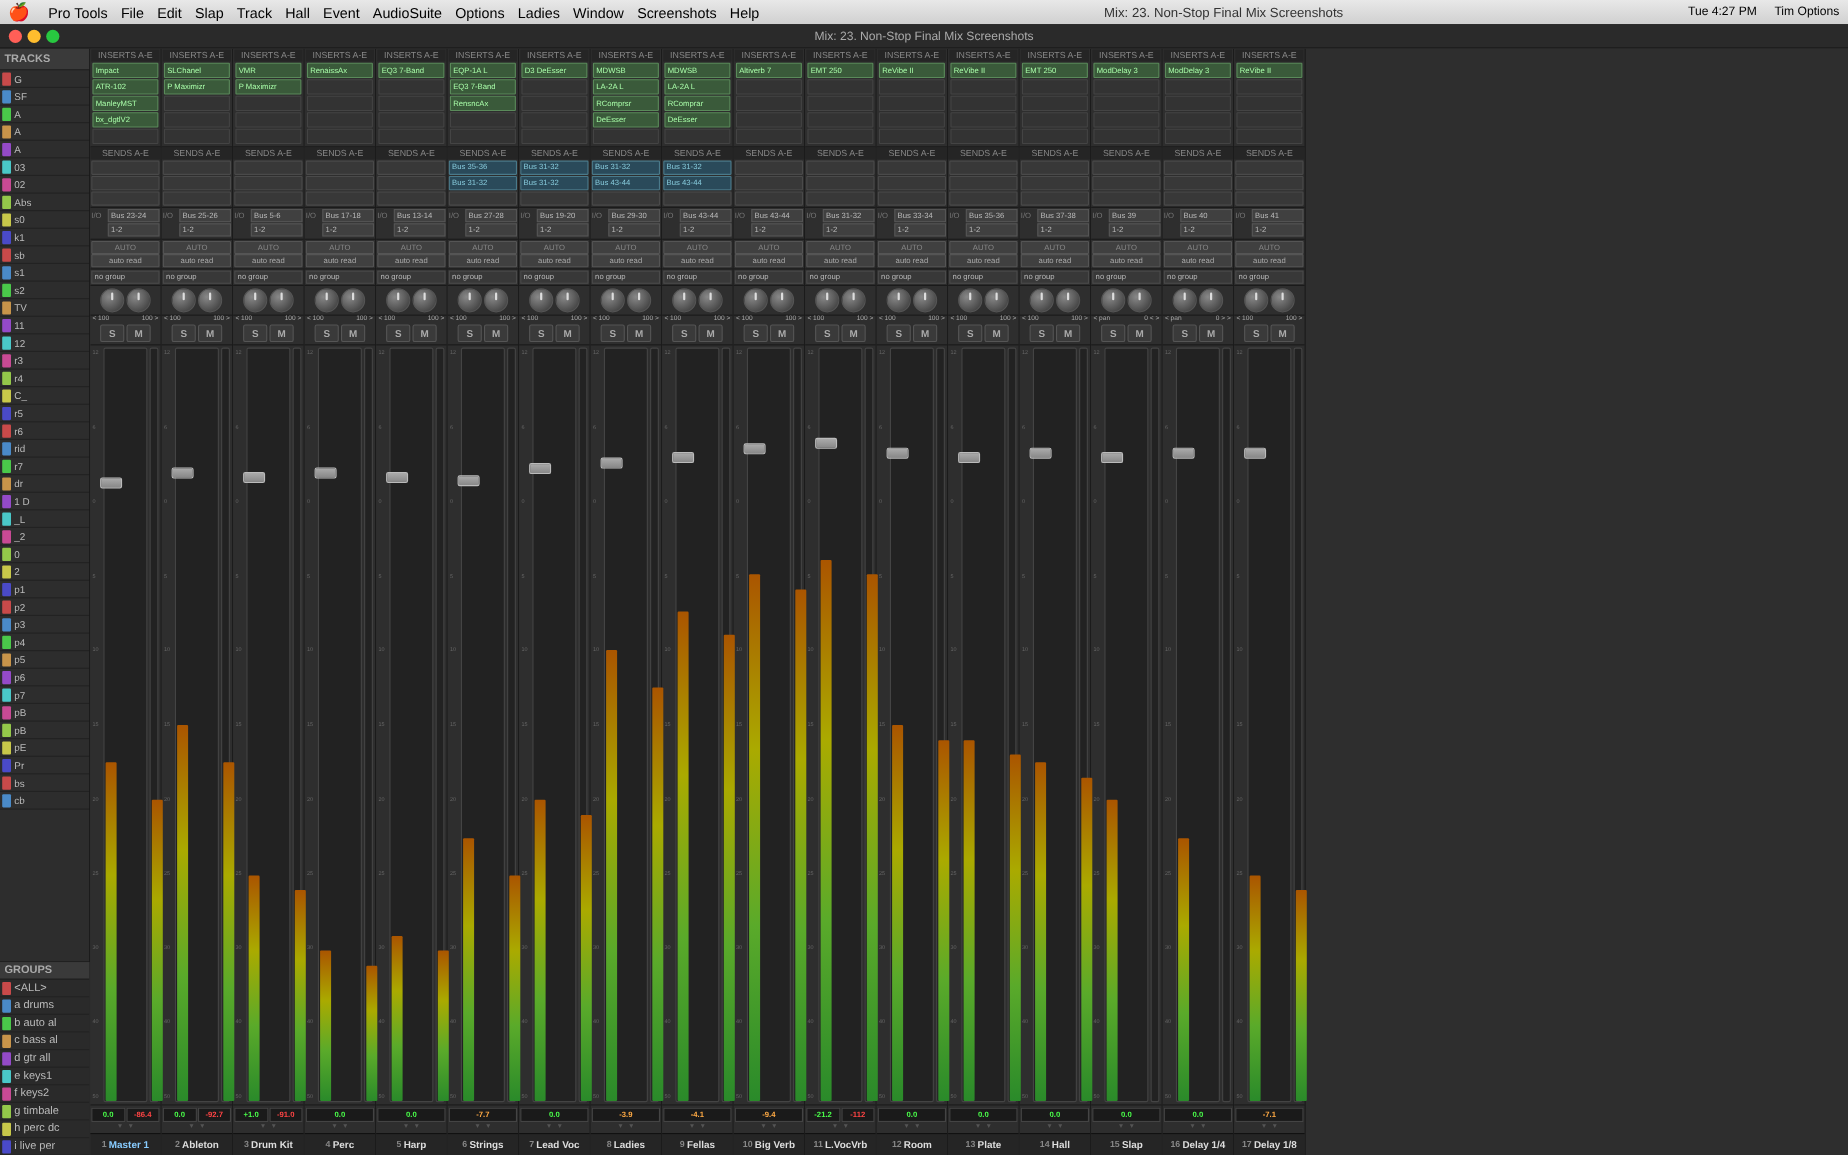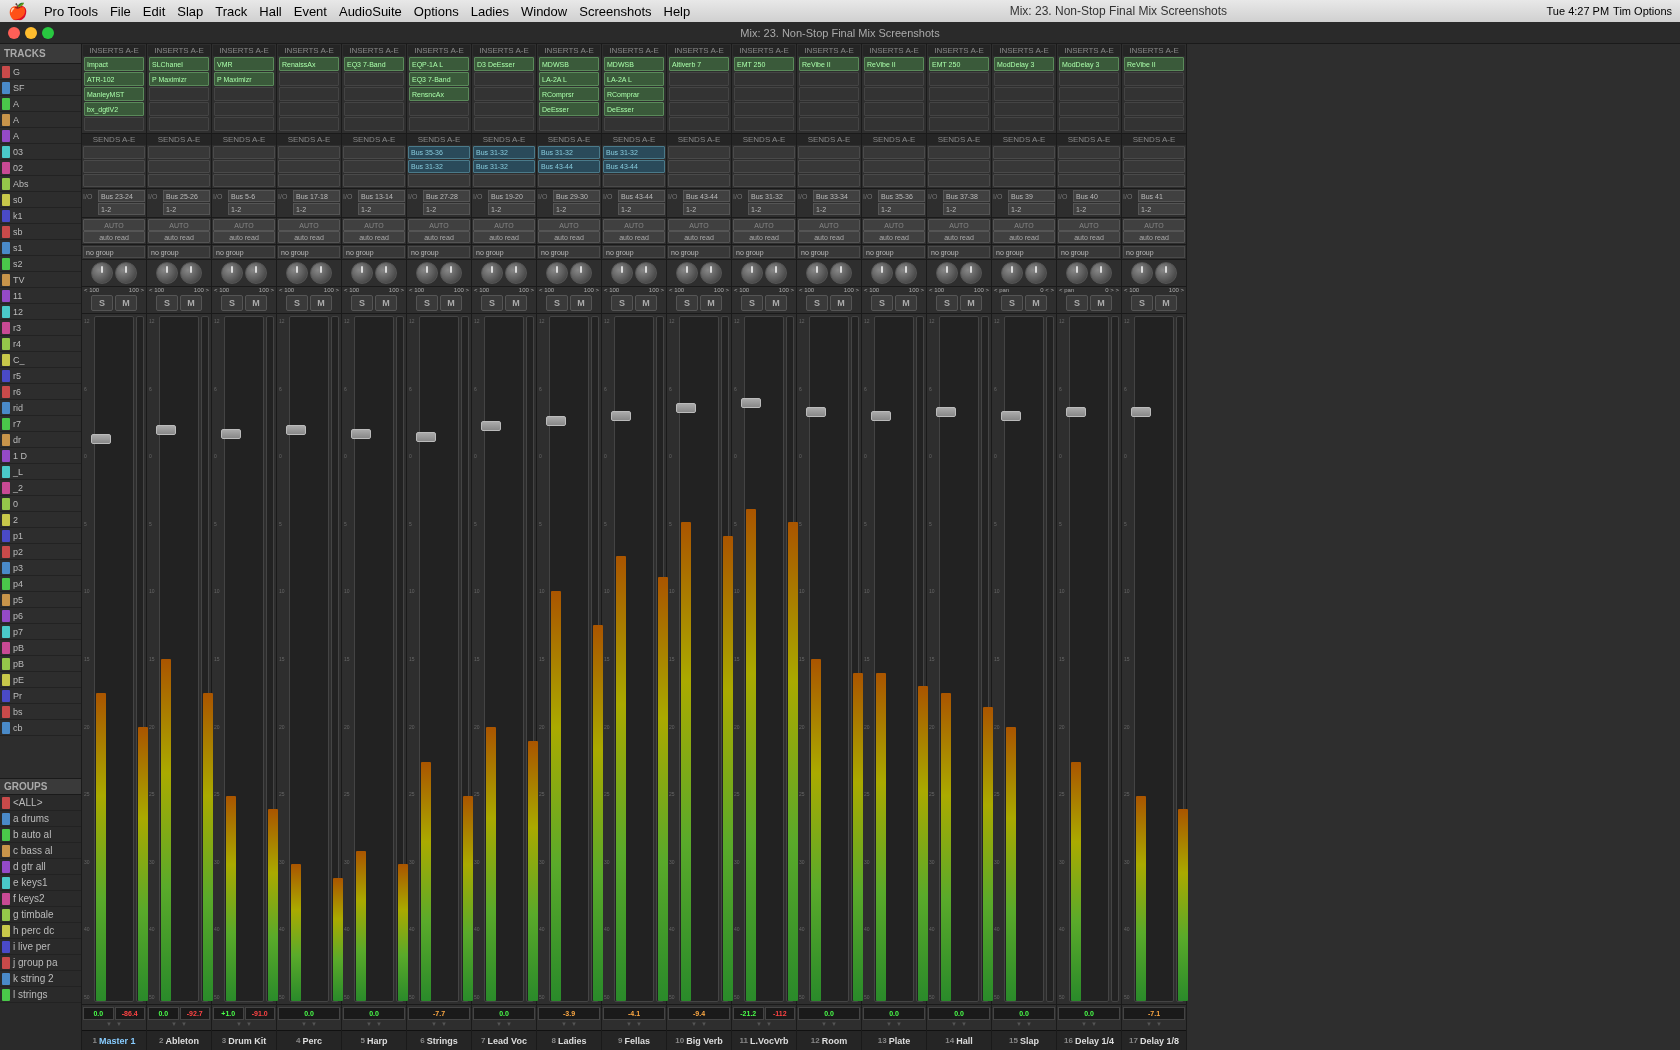--- a/index.html
+++ b/index.html
@@ -34,21 +34,21 @@
     .apple-logo { font-size: 16px; margin-right: 4px; }
     .menu-bar-center {
       flex: 1;
       text-align: center;
       font-size: 12px;
       color: #333;
     }
     .menu-bar-right {
       display: flex;
       align-items: flex-end;
-      gap: 4px;
+      gap: 16px;
       font-size: 11px;
     }
     .tl { width: 12px; height: 12px; border-radius: 50%; }
     .tl-red { background: #ff5f57; }
     .tl-yellow { background: #ffbd2e; }
     .tl-green { background: #28c840; }
 
     
     #app {
       display: flex;
@@ -122,21 +122,21 @@
       width: 8px;
       height: 12px;
       margin-right: 3px;
       border-radius: 1px;
     }
 
     
     #groups-section {
       background: #2a2a2a;
       border-top: 1px solid #1a1a1a;
-      height: 272px;
+      height: 176px;
       overflow-y: auto;
     }
     #groups-header {
       background: #3a3a3a;
       padding: 2px 4px;
       font-size: 10px;
       font-weight: bold;
       color: #aaa;
       border-bottom: 1px solid #1a1a1a;
     }

